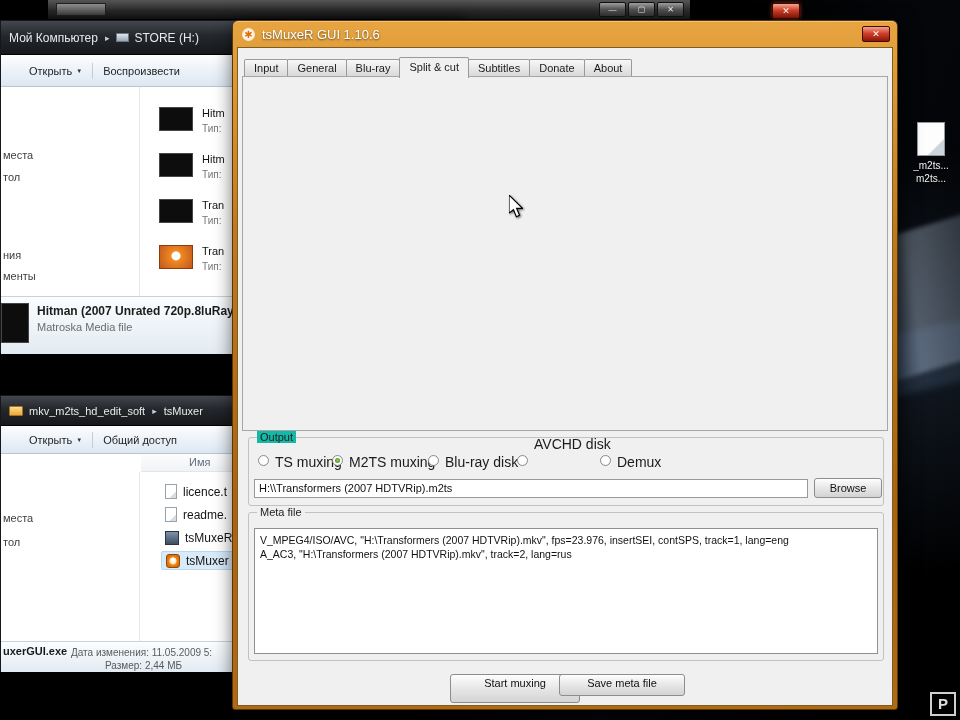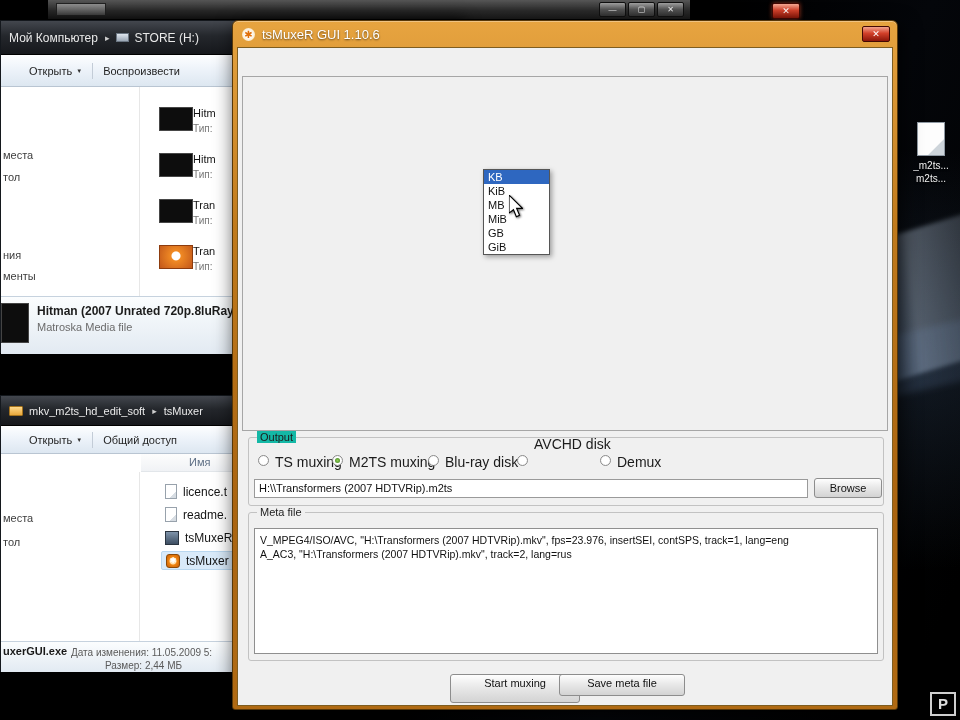--- a/index.html
+++ b/index.html
@@ -34,21 +34,21 @@
   .folder-ico{display:inline-block;width:14px;height:10px;background:linear-gradient(#ffd98a,#e8a83c);
     border:1px solid #a5731d;border-radius:1px;margin:0 6px 0 8px}
   .extool{position:absolute;left:0;right:0;display:flex;align-items:center;font-size:11px;color:#1f1f1f;
     background:linear-gradient(#fdfeff,#ecf2f9 50%,#dde7f1);border-bottom:1px solid #b9c5d2}
   .toolitem{display:flex;align-items:center;white-space:nowrap;cursor:default}
   .caret{font-size:6px;margin-left:4px;color:#333}
   .tsep{width:1px;height:16px;background:#c3ccd7;margin:0 10px}
   .exbody{position:absolute;left:0;right:0;background:#fff;overflow:hidden}
   .vdivider{position:absolute;top:0;bottom:0;width:1px;background:#e7e7e7}
   .sidefrag{position:absolute;left:2px;font-size:11px;color:#3d3d3d;white-space:nowrap}
-  .e1row{position:absolute;left:158px;display:flex;}
+  .e1row{position:absolute;left:158px;display:flex;gap:9px}
   .thumb{width:34px;height:24px;background:#0d0d0d;border:1px solid #474747;flex:0 0 auto}
   .thumb.orange{background:radial-gradient(circle at 50% 45%,#fff 0 4px,#f08a24 5px,#c2571a);border:1px solid #8d3c0e}
   .fname{font-size:11px;color:#141414;line-height:12px;display:block;white-space:nowrap}
   .ftype{font-size:10px;color:#767676;display:block;margin-top:4px;white-space:nowrap}
   .exdetails{position:absolute;left:0;right:0;background:linear-gradient(#fbfdfe,#e2eaf2);
     border-top:1px solid #c6d2de}
   .dthumb{position:absolute;left:0;top:6px;width:28px;height:40px;background:#0d0d0d;border:1px solid #444}
   .dtitle{position:absolute;left:36px;top:7px;font-size:12px;font-weight:bold;color:#1c1c1c;white-space:nowrap}
   .dsub{position:absolute;left:36px;top:24px;font-size:11px;color:#6b6b6b;white-space:nowrap}
   .colheader{position:absolute;height:18px;background:linear-gradient(#fdfdfd,#f0f2f5);
@@ -272,20 +272,29 @@
   <div class="wmark">P</div>
 
   <div id="tsx">
     <div class="tbar">
       <span class="appico">✱</span>
       <span class="ttl">tsMuxeR GUI 1.10.6</span>
       <span class="xbtn">✕</span>
     </div>
     <div id="client">
 
+      <div class="tabs">
+        <span class="tab">Input</span>
+        <span class="tab">General</span>
+        <span class="tab">Blu-ray</span>
+        <span class="tab active">Split &amp; cut</span>
+        <span class="tab">Subtitles</span>
+        <span class="tab">Donate</span>
+        <span class="tab">About</span>
+      </div>
       <div class="tabpanel"></div>
 
       <div class="group" style="left:12px;top:38px;width:628px;height:97px">
         <span class="glabel">Splitting</span>
       </div>
       <span class="radio" style="left:20px;top:58px"></span>
       <span class="lbl" style="left:37px;top:57px">No split</span>
 
       <span class="radio" style="left:20px;top:83px"></span>
       <span class="lbl" style="left:37px;top:82px">Split by duration every</span>
@@ -305,28 +314,20 @@
         <span class="spinbtns">
           <span class="sb">▲</span>
           <span class="sb">▼</span>
         </span>
       </span>
       <span class="combo open" style="left:245px;top:104px;width:67px">
         <span class="comboval">GB</span>
         <span class="combobtn">▼</span>
       </span>
 
-      <div class="ddlist">
-        <div class="dditem hl">KB</div>
-        <div class="dditem">KiB</div>
-        <div class="dditem">MB</div>
-        <div class="dditem">MiB</div>
-        <div class="dditem">GB</div>
-        <div class="dditem">GiB</div>
-      </div>
 
       <div class="group" style="left:12px;top:141px;width:628px;height:95px">
         <span class="glabel">Cutting</span>
       </div>
       <span class="checkbox" style="left:20px;top:160px"></span>
       <span class="lbl" style="left:37px;top:159px">Enable cutting</span>
 
       <span class="lbl" style="left:40px;top:184px;width:26px;text-align:right">Start</span>
       <span class="spin dis" style="left:75px;top:181px;width:76px">
         <span class="spinval">0,00</span>

